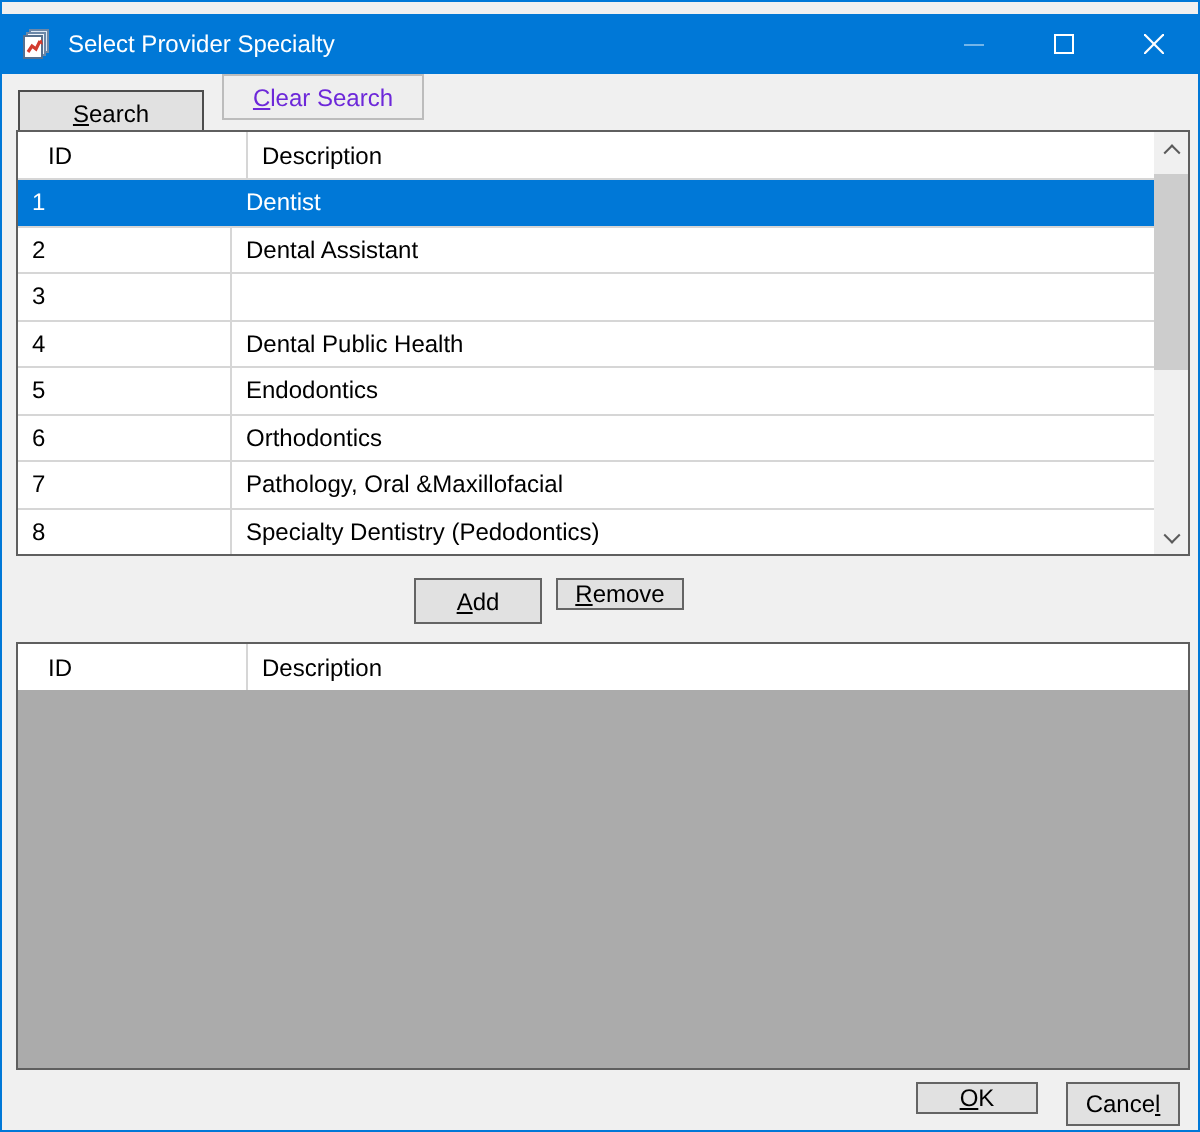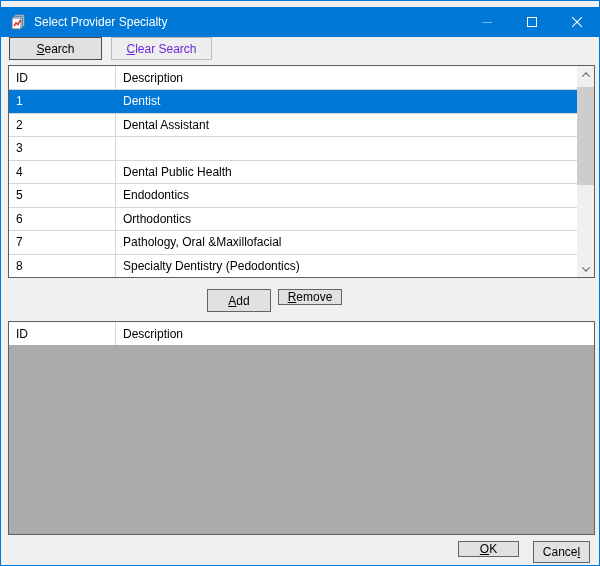--- a/index.html
+++ b/index.html
@@ -23,37 +23,37 @@
   .win-btn.dim { opacity:.45; }
 
   
   .btn {
     position:absolute; background:#e1e1e1; border:1px solid #646464;
     font-family:"Liberation Sans", sans-serif; font-size:12px; color:#000;
     display:flex; align-items:center; justify-content:center; padding:0; cursor:default;
   }
   .btn .mn { text-decoration:underline; }
   .btn.disabled { background:#eeeeee; border-color:#bcbcbc; color:#6d28d9; }
-  .btn-search { left:8px; top:36px; width:93px; height:23px; border-color:#4d4d4d; }
+  .btn-search { left:8px; top:44px; width:93px; height:23px; border-color:#4d4d4d; }
   .btn-clear  { left:110px; top:36px; width:101px; height:23px; }
   .btn-add    { left:206px; top:288px; width:64px; height:23px; }
   .btn-remove { left:277px; top:288px; width:64px; height:16px; }
   .btn-ok     { left:457px; top:540px; width:61px; height:16px; }
   .btn-cancel { left:532px; top:540px; width:57px; height:22px; }
 
   
   .grid {
     position:absolute; left:7px; width:587px;
     border:1px solid #5f5f5f; background:#fff;
   }
   .grid-available { top:64px; height:213px; }
   .grid-selected  { top:320px; height:214px; background:#ababab; }
 
   .grid-header {
-    display:flex; height:23px; background:#fff; align-items:center;
+    display:flex; height:23px; background:#fff; align-items:center;padding-left:8px;
   }
   .grid-available .grid-header { width:568px; }
   .cell { height:100%; display:flex; align-items:center; overflow:hidden; white-space:nowrap; }
   .cell.id   { width:107px; flex:0 0 auto; padding-left:7px; border-right:1px solid #d6d6d6; }
   .cell.desc { flex:1; padding-left:7px; }
 
   .grid-rows { position:absolute; left:0; top:23px; width:568px; }
   .grid-row {
     display:flex; height:23.5px; border-top:1px solid #d6d6d6; background:#fff;
   }

